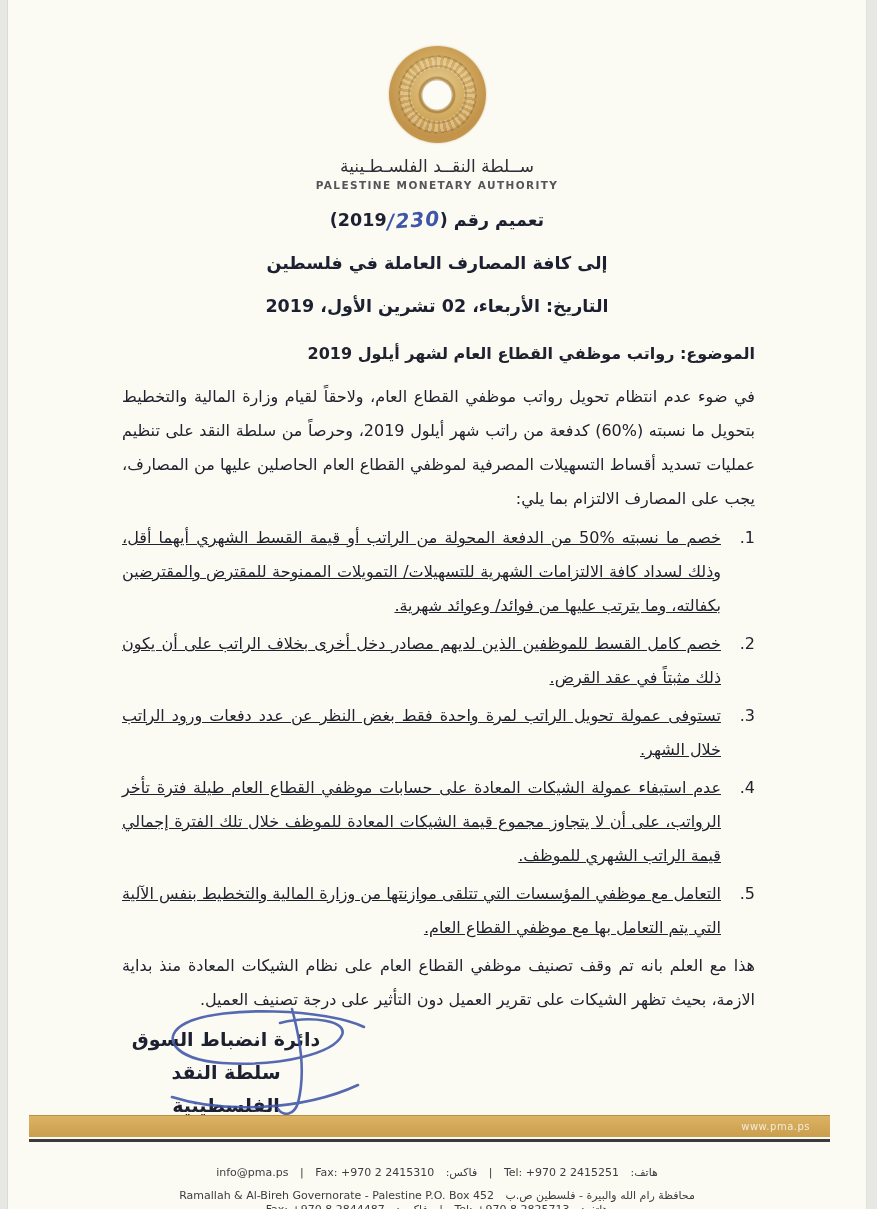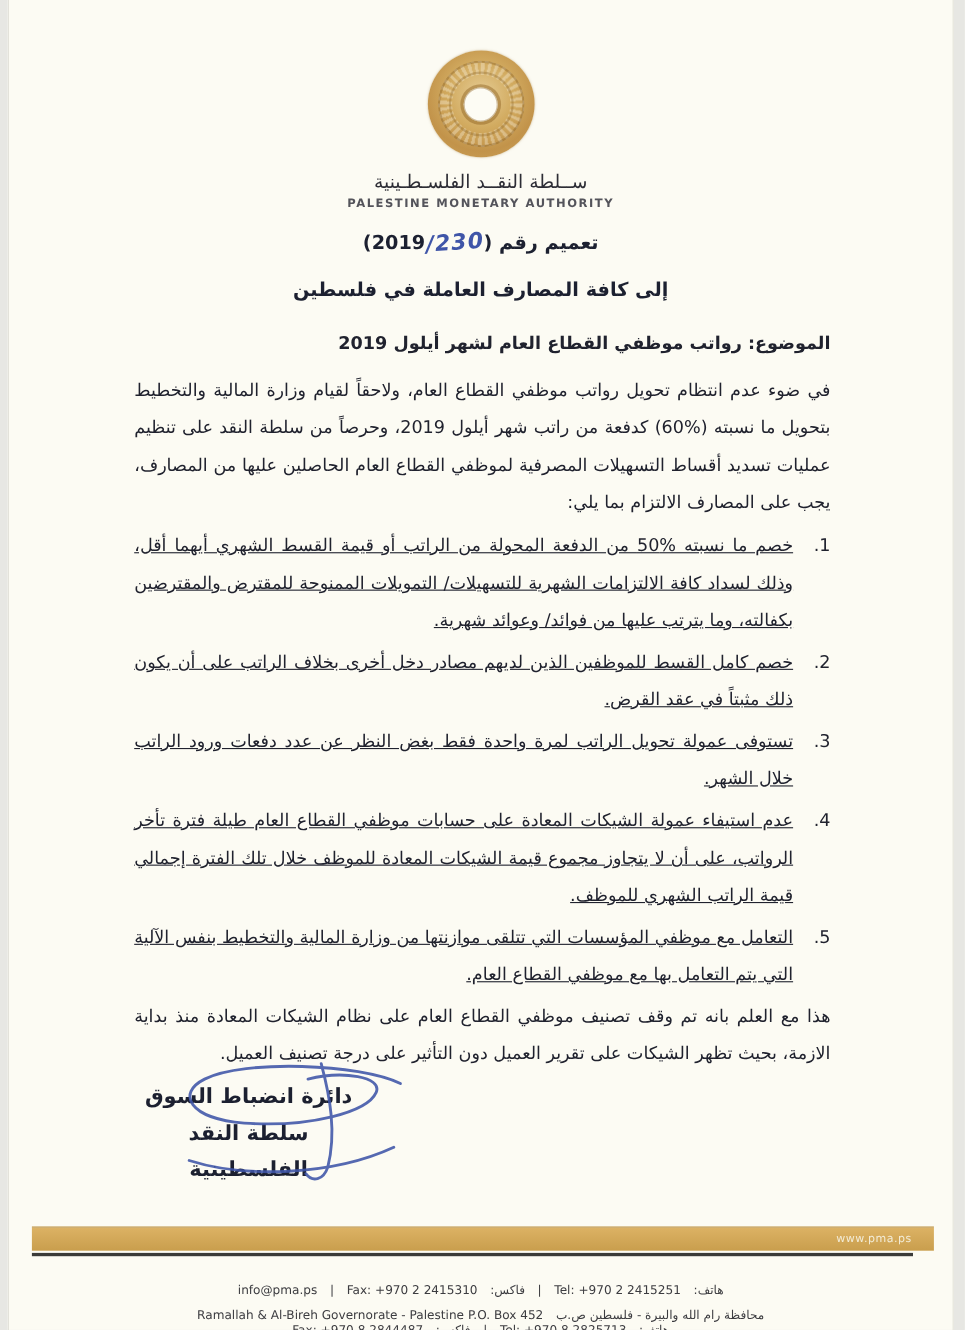--- a/index.html
+++ b/index.html
@@ -76,21 +76,20 @@
     margin:6px auto 0 8px; 
     text-align:center; font-weight:bold; font-size:19px;
     line-height:33px; color:#1c2030;
   }
   .signature svg { position:absolute; left:-28px; top:-22px; pointer-events:none; }
   
   .gold-bar {
     position:absolute; left:22px; width:801px; top:1115px; height:21px;
     background:linear-gradient(#dcb264, #c99e4d);
     border-top:1px solid #b98f3f;
-    padding-left:19px;
   }
   .gold-bar .site {
     display:block; text-align:right; padding-right:20px;
     font-size:10px; line-height:21px; color:#f3ecd6; letter-spacing:.5px;
   }
   .dark-rule {
     position:absolute; left:22px; width:801px; top:1139px; height:3px;
     background:#3b3b39;
   }
   .footer-line {
@@ -116,20 +115,21 @@
       <div class="title-ar" dir="rtl">ســلطة النقــد الفلسـطـينية</div>
       <div class="title-en">PALESTINE MONETARY AUTHORITY</div>
     </div>
 
     <div class="header-block">
       <div class="header-line">
         <span>تعميم رقم</span>
         <span class="circular-group"><span>(2019</span><span class="handwritten-no">/230</span><span>)</span></span>
       </div>
       <div class="header-line">إلى كافة المصارف العاملة في فلسطين</div>
+      <div class="header-line">التاريخ: الأربعاء، 02 تشرين الأول، 2019</div>
     </div>
 
     <div class="body-block">
       <div class="subject">الموضوع: رواتب موظفي القطاع العام لشهر أيلول 2019</div>
       <div class="intro">في ضوء عدم انتظام تحويل رواتب موظفي القطاع العام، ولاحقاً لقيام وزارة المالية والتخطيط بتحويل ما نسبته (%60) كدفعة من راتب شهر أيلول 2019، وحرصاً من سلطة النقد على تنظيم عمليات تسديد أقساط التسهيلات المصرفية لموظفي القطاع العام الحاصلين عليها من المصارف، يجب على المصارف الالتزام بما يلي:</div>
 
       <div class="item">
         <span class="item-marker">1.</span>
         <span class="item-text">خصم ما نسبته %50 من الدفعة المحولة من الراتب أو قيمة القسط الشهري أيهما أقل، وذلك لسداد كافة الالتزامات الشهرية للتسهيلات/ التمويلات الممنوحة للمقترض والمقترضين بكفالته، وما يترتب عليها من فوائد/ وعوائد شهرية.</span>
       </div>

